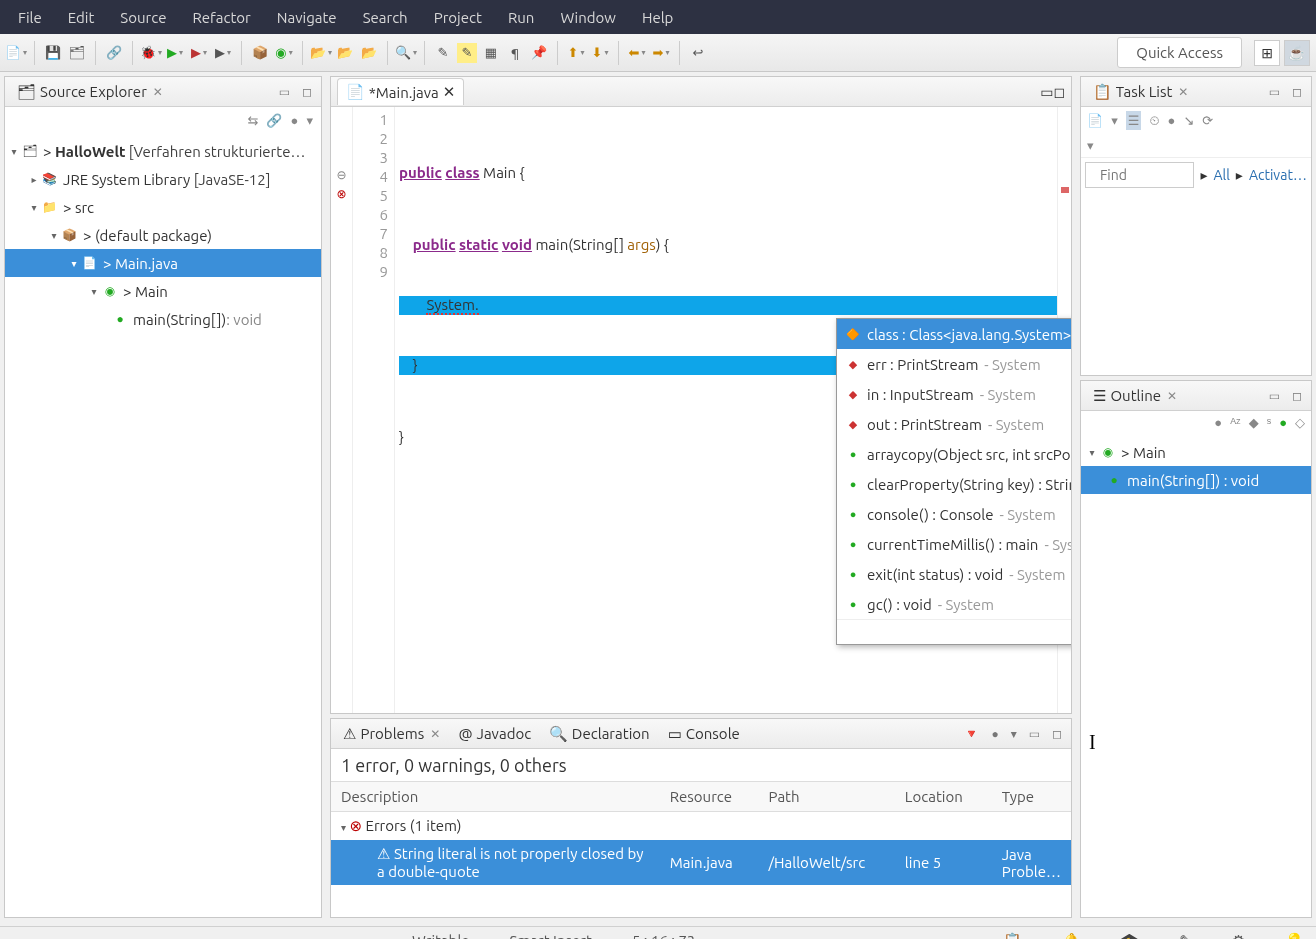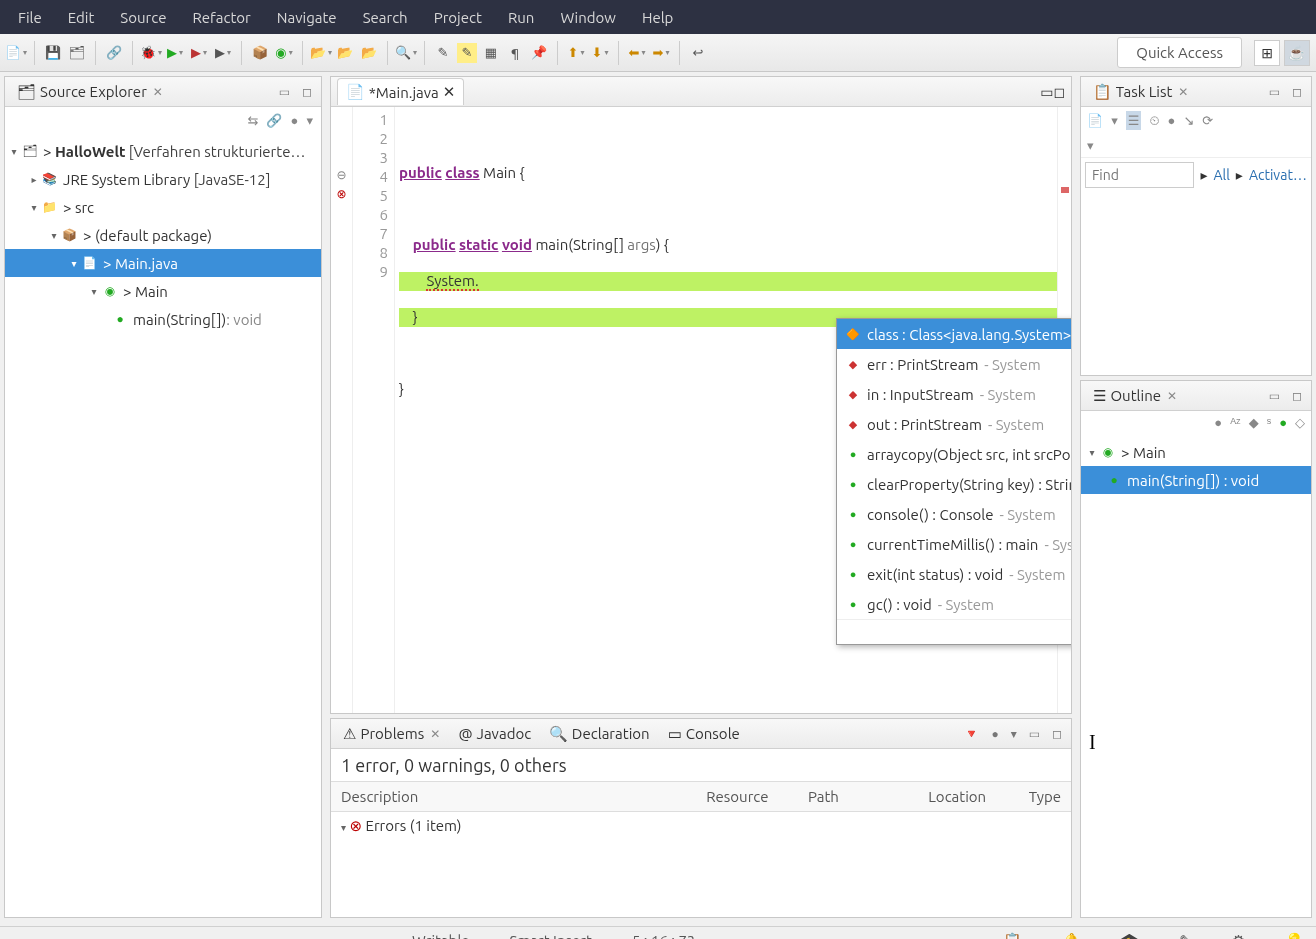--- a/index.html
+++ b/index.html
@@ -36,21 +36,21 @@
 .editor-area { flex: 1; display: flex; flex-direction: column; border: 1px solid #c8c8c8; background: #fff; margin-bottom: 4px; position: relative; }
 .editor-tabs { background: linear-gradient(#f8f8f8,#ececec); height: 30px; display: flex; align-items: center; padding: 0 6px; border-bottom: 1px solid #d0d0d0; }
 .ed-tab { background: #fff; border: 1px solid #d0d0d0; border-bottom: none; padding: 4px 8px; display: flex; align-items: center; gap: 4px; font-size: 15px; border-radius: 4px 4px 0 0; }
 .code-wrap { flex: 1; display: flex; font-family: "DejaVu Sans Mono", monospace; font-size: 15px; position: relative; overflow: hidden; }
 .gutter { width: 42px; background: #fff; border-right: 1px solid #eee; text-align: right; color: #999; padding-top: 4px; }
 .gutter div { height: 19px; padding-right: 6px; }
 .gut-mark { width: 22px; border-right: 1px solid #eee; padding-top: 4px; }
 .gut-mark div { height: 19px; font-size: 12px; text-align: center; }
 .code { flex: 1; padding-top: 4px; padding-left: 4px; white-space: pre; }
 .code .line { height: 19px; }
-.code .cl { background: #bef264; }
+.code .cl { background: #0ea5e9; margin-top: 24px; }
 .kw { color: #8b2a8b; font-weight: bold; text-decoration: underline; }
 .ty { color: #333; }
 .err-und { border-bottom: 2px dotted #d33; }
 .ov-ruler { width: 14px; border-left: 1px solid #eee; position: relative; }
 .ov-mark { position: absolute; right: 2px; width: 8px; height: 6px; background: #d66; }
 .content-assist { position: absolute; left: 505px; top: 211px; width: 575px; background: #fff; border: 1px solid #999; box-shadow: 2px 2px 6px rgba(0,0,0,0.3); font-size: 15px; z-index: 50; }
 .ca-row { display: flex; align-items: center; height: 30px; padding: 0 8px; gap: 6px; white-space: nowrap; overflow: hidden; }
 .ca-row.sel { background: #3b8fd9; color: #fff; }
 .ca-ico { width: 16px; height: 16px; display: inline-flex; align-items: center; justify-content: center; font-size: 11px; }
 .ca-dim { color: #999; }
@@ -58,21 +58,21 @@
 .ca-hint { text-align: right; padding: 4px 8px; font-size: 14px; color: #555; border-top: 1px solid #eee; }
 .bottom-view { height: 200px; }
 .prob-summary { padding: 6px 10px; font-size: 18px; }
 .prob-table { width: 100%; border-collapse: collapse; font-size: 15px; }
 .prob-table th { text-align: left; font-weight: normal; padding: 6px 10px; border-top: 1px solid #ddd; border-bottom: 1px solid #ddd; color: #555; background: #f8f8f8; }
 .prob-table td { padding: 5px 10px; }
 .prob-table tr.sel td { background: #3b8fd9; color: #fff; }
 .tasklist-body { flex: 1; padding: 6px; }
 .tasklist-tb { display: flex; gap: 8px; padding: 4px 6px; align-items: center; color: #888; font-size: 13px; }
 .find-row { display: flex; align-items: center; gap: 6px; padding: 4px; border-top: 1px solid #eee; }
-.find-row input { flex: 1; min-width: 0; border: 1px solid #ccc; padding: 4px 6px; font-size: 14px; }
+.find-row input { flex: 1; min-width: 0; border: 1px solid #ccc; padding: 4px 14px; font-size: 14px; }
 .outline-body { flex: 1; font-size: 15px; padding: 4px 0; overflow: hidden; }
 .outline-row { display: flex; align-items: center; height: 28px; white-space: nowrap; }
 .outline-row.sel { background: #3b8fd9; color: #fff; }
 .statusbar { height: 28px; background: #f0f0f0; border-top: 1px solid #d0d0d0; display: flex; align-items: center; font-size: 15px; color: #555; padding: 0 12px; gap: 40px; }
 .statusbar .sp { flex: 1; }
 .cursor-caret { position: absolute; left: 758px; top: 654px; font-family: serif; font-size: 20px; color: #000; }
 a.link { color: #2a6fb0; }
 </style>
 </head>
 <body>
@@ -222,21 +222,21 @@
             <div>5</div>
             <div>6</div>
           <div>7</div>
             <div>8</div>
             <div>9</div>
         </div>
         <div class="code">
 <div class="line"> </div>
 <div class="line"><span class="kw">public</span> <span class="kw">class</span> <span class="ty">Main</span> {</div>
 <div class="line"> </div>
-<div class="line">    <span class="kw">public</span> <span class="kw">static</span> <span class="kw">void</span> main(String[] <span style="color:#737373">args</span>) {</div>
+<div class="line">    <span class="kw">public</span> <span class="kw">static</span> <span class="kw">void</span> main(String[] <span style="color:#a16207">args</span>) {</div>
 <div class="line cl">        <span class="err-und">System.</span></div>
 <div class="line cl">    }</div>
 <div class="line"> </div>
 <div class="line">}</div>
 <div class="line"> </div>
         </div>
         <div class="ov-ruler">
           <div class="ov-mark" style="top:80px"></div>
         </div>
 
@@ -330,20 +330,27 @@
           <th style="width:110px">Resource</th>
           <th style="width:150px">Path</th>
           <th style="width:110px">Location</th>
           <th>Type</th>
         </tr>
           </thead>
         <tbody>
           <tr>
               <td colspan="5"><span class="twisty">▾</span> <span style="color:#b00">⊗</span> <span>Errors (1 item)</span></td>
             </tr>
+          <tr class="sel">
+            <td style="padding-left:46px"><span>⚠</span> <span>String literal is not properly closed by a double-quote</span></td>
+            <td>Main.java</td>
+            <td>/HalloWelt/src</td>
+            <td>line 5</td>
+            <td>Java Proble…</td>
+          </tr>
         </tbody>
       </table>
     </div>
   </div>
 
   <div class="right-col">
     <div class="view" style="height:300px">
       <div class="view-tabs">
         <div class="tab">
             <span>📋</span>

